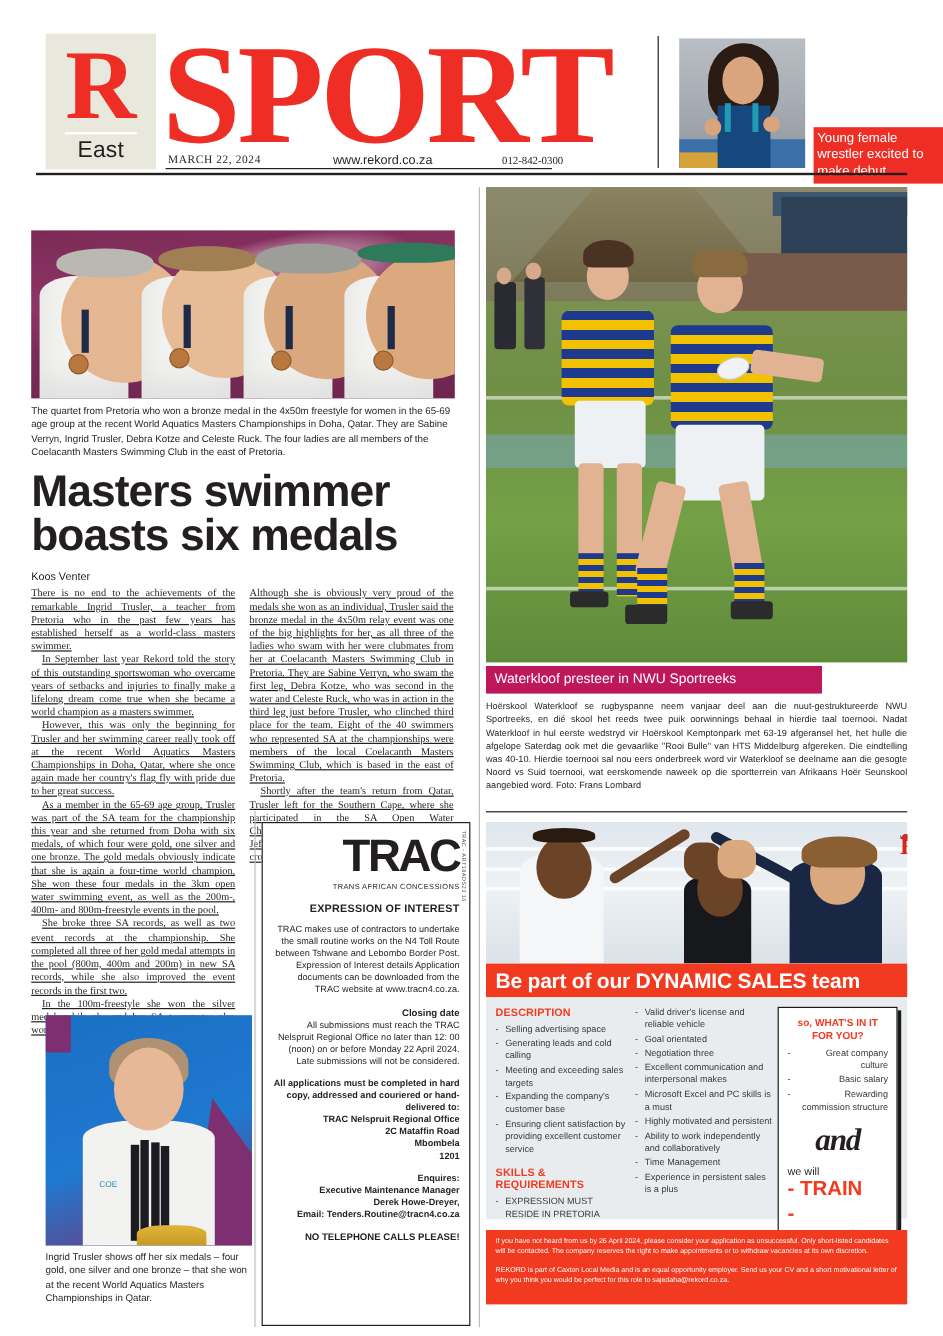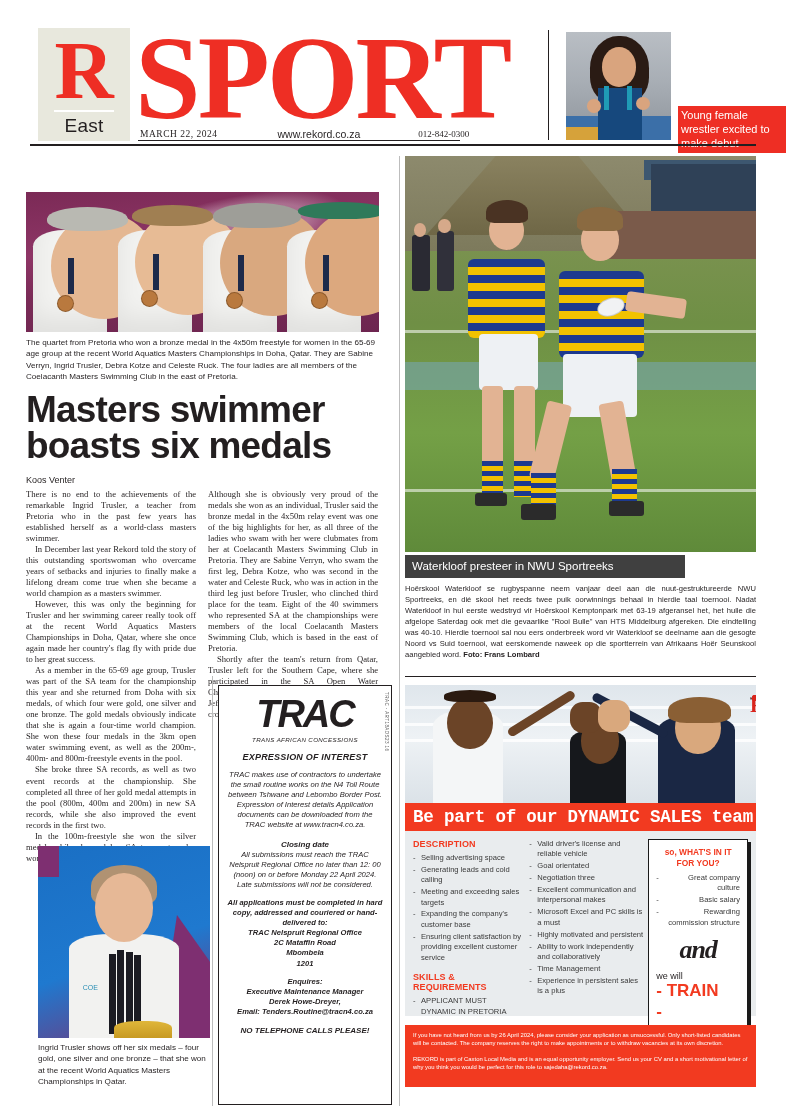--- a/index.html
+++ b/index.html
@@ -125,42 +125,42 @@
     margin-top:9px;
   }
   .byline{
     font-family:"Liberation Sans",sans-serif;font-size:9px;color:#231f20;
     margin-top:11px;margin-bottom:4px;
   }
   .bodycols{display:flex;gap:12px;}
   .bodycol{width:170px;}
   .bodycol p{
     font-family:"Liberation Serif",serif;font-size:8.6px;line-height:1.285;
-    color:#231f20;margin:0;text-align:justify;
+    color:#231f20;margin:0;text-align:justify;text-decoration:underline;
   }
   .bodycol p+p{text-indent:9px;}
 
   
   .col-right{position:absolute;left:405px;top:156px;width:351px;}
   .rug-capbar{
-    background:#404040;color:#fff;font-family:"Liberation Sans",sans-serif;
+    background:#be185d;color:#fff;font-family:"Liberation Sans",sans-serif;
     font-size:11.5px;padding:5px 7px 6px 7px;margin-top:3px;
   }
   .rug-body{
     font-family:"Liberation Sans",sans-serif;font-size:7.6px;line-height:1.44;
     color:#231f20;margin-top:6px;text-align:justify;
   }
-  .rug-body b{font-weight:700;}
+  .rug-body b{font-weight:400;}
 
   
   .trac{
     position:absolute;left:218px;top:685px;width:174px;height:420px;
     border:1px solid #231f20;background:#fff;box-sizing:border-box;
   }
-  .trac-inner{padding:7px 8px 6px 8px;text-align:center;font-style:italic;}
+  .trac-inner{padding:7px 8px 6px 8px;text-align:right;}
   .trac-logo{
     font-family:"Liberation Sans",sans-serif;font-weight:700;font-size:38px;
     color:#231f20;letter-spacing:-2px;line-height:1;margin-top:2px;
   }
   .trac-sub{
     font-family:"Liberation Sans",sans-serif;font-size:6.2px;color:#231f20;
     letter-spacing:0.35px;margin-top:3px;
   }
   .trac-h{
     font-family:"Liberation Sans",sans-serif;font-weight:700;font-size:9px;
@@ -191,21 +191,21 @@
     font-family:"Liberation Serif",serif;font-weight:700;font-size:21px;
     color:#d9251d;letter-spacing:0.5px;line-height:1;
   }
   .sales-rek .site{font-size:5.4px;color:#333;letter-spacing:0.2px;}
   .soc{display:inline-block;width:6px;height:6px;border-radius:50%;background:#d9251d;margin-left:1.5px;vertical-align:middle;}
   .sales-band{
     position:absolute;left:0;top:118px;width:351px;height:28px;background:#f23a20;
     display:flex;align-items:center;
   }
   .sales-band span{
-    color:#fff;font-family:Liberation Mono, monospace;font-weight:700;
+    color:#fff;font-family:Liberation Sans, sans-serif;font-weight:700;
     font-size:17.5px;padding-left:8px;letter-spacing:-0.2px;
   }
   .sales-body{
     position:absolute;left:0;top:146px;width:351px;height:185px;
     background:#e9ecee;display:flex;padding:8px 8px 0 8px;box-sizing:border-box;
   }
   .sc{width:115px;}
   .sc2{width:120px;margin-left:6px;}
   .sc3{width:104px;margin-left:4px;}
   .sh-red{
@@ -339,21 +339,21 @@
     <div class="headline">
       <div>Masters swimmer</div>
       <div>boasts six medals</div>
     </div>
 
     <div class="byline">Koos Venter</div>
 
     <div class="bodycols">
       <div class="bodycol">
         <p>There is no end to the achievements of the remarkable Ingrid Trusler, a teacher from Pretoria who in the past few years has established herself as a world-class masters swimmer.</p>
-        <p>In December last year Rekord told the story of this outstanding sportswoman who overcame years of setbacks and injuries to finally make a lifelong dream come true when she became a world champion as a masters swimmer.</p>
+        <p>In September last year Rekord told the story of this outstanding sportswoman who overcame years of setbacks and injuries to finally make a lifelong dream come true when she became a world champion as a masters swimmer.</p>
         <p>However, this was only the beginning for Trusler and her swimming career really took off at the recent World Aquatics Masters Championships in Doha, Qatar, where she once again made her country's flag fly with pride due to her great success.</p>
         <p>As a member in the 65-69 age group, Trusler was part of the SA team for the championship this year and she returned from Doha with six medals, of which four were gold, one silver and one bronze. The gold medals obviously indicate that she is again a four-time world champion. She won these four medals in the 3km open water swimming event, as well as the 200m-, 400m- and 800m-freestyle events in the pool.</p>
         <p>She broke three SA records, as well as two event records at the championship. She completed all three of her gold medal attempts in the pool (800m, 400m and 200m) in new SA records, while she also improved the event records in the first two.</p>
         <p>In the 100m-freestyle she won the silver medal, while she and her SA teammates also won the bronze in the women's freestyle relay.</p>
       </div>
       <div class="bodycol">
         <p>Although she is obviously very proud of the medals she won as an individual, Trusler said the bronze medal in the 4x50m relay event was one of the big highlights for her, as all three of the ladies who swam with her were clubmates from her at Coelacanth Masters Swimming Club in Pretoria. They are Sabine Verryn, who swam the first leg, Debra Kotze, who was second in the water and Celeste Ruck, who was in action in the third leg just before Trusler, who clinched third place for the team. Eight of the 40 swimmers who represented SA at the championships were members of the local Coelacanth Masters Swimming Club, which is based in the east of Pretoria.</p>
         <p>Shortly after the team's return from Qatar, Trusler left for the Southern Cape, where she participated in the SA Open Water Championships at the Marina Martinique in Jeffreys Bay. At this championship she was again crowned national champion in her age group.</p>
       </div>
     </div>
@@ -488,21 +488,21 @@
         <ul class="slist">
           <li>Selling advertising space</li>
           <li>Generating leads and cold calling</li>
           <li>Meeting and exceeding sales targets</li>
           <li>Expanding the company's customer base</li>
           <li>Ensuring client satisfaction by providing excellent customer service</li>
         </ul>
         <div class="spacer"></div>
         <div class="sh-red">SKILLS &amp; REQUIREMENTS</div>
         <ul class="slist">
-          <li>APPLICANT MUST DYNAMIC IN PRETORIA</li>
+          <li>EXPRESSION MUST RESIDE IN PRETORIA</li>
         </ul>
       </div>
 
       <div class="sc2">
         <ul class="slist">
           <li>Valid driver's license and reliable vehicle</li>
           <li>Goal orientated</li>
           <li>Negotiation three</li>
           <li>Excellent communication and interpersonal makes</li>
           <li>Microsoft Excel and PC skills is a must</li>

